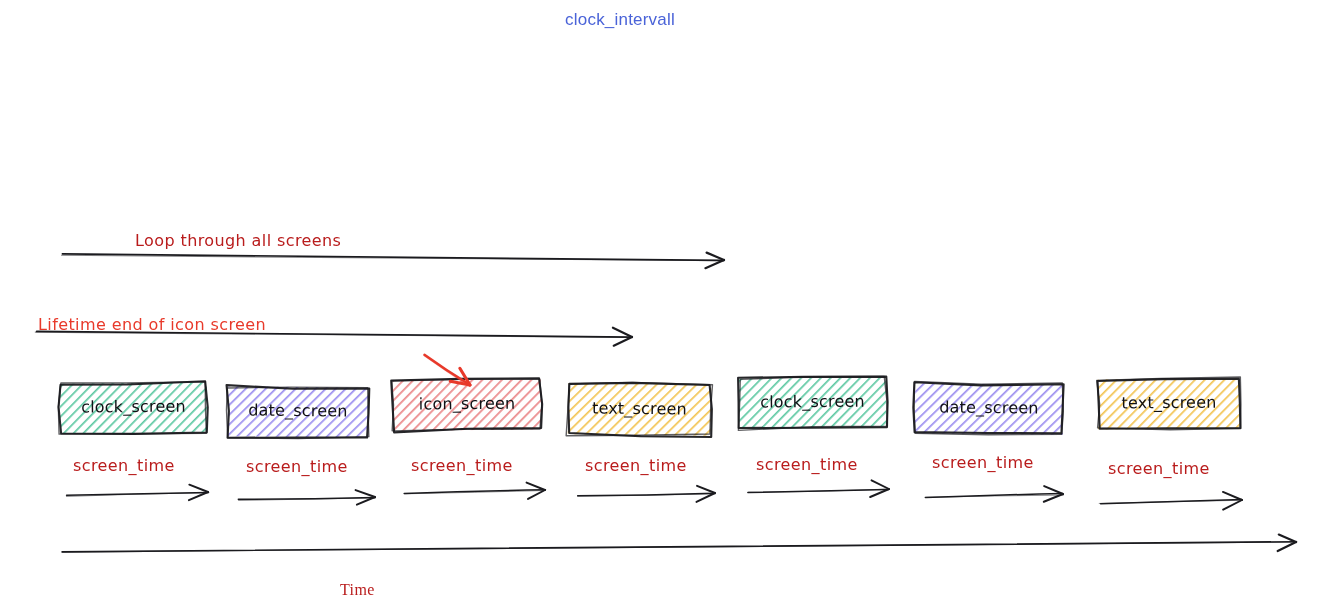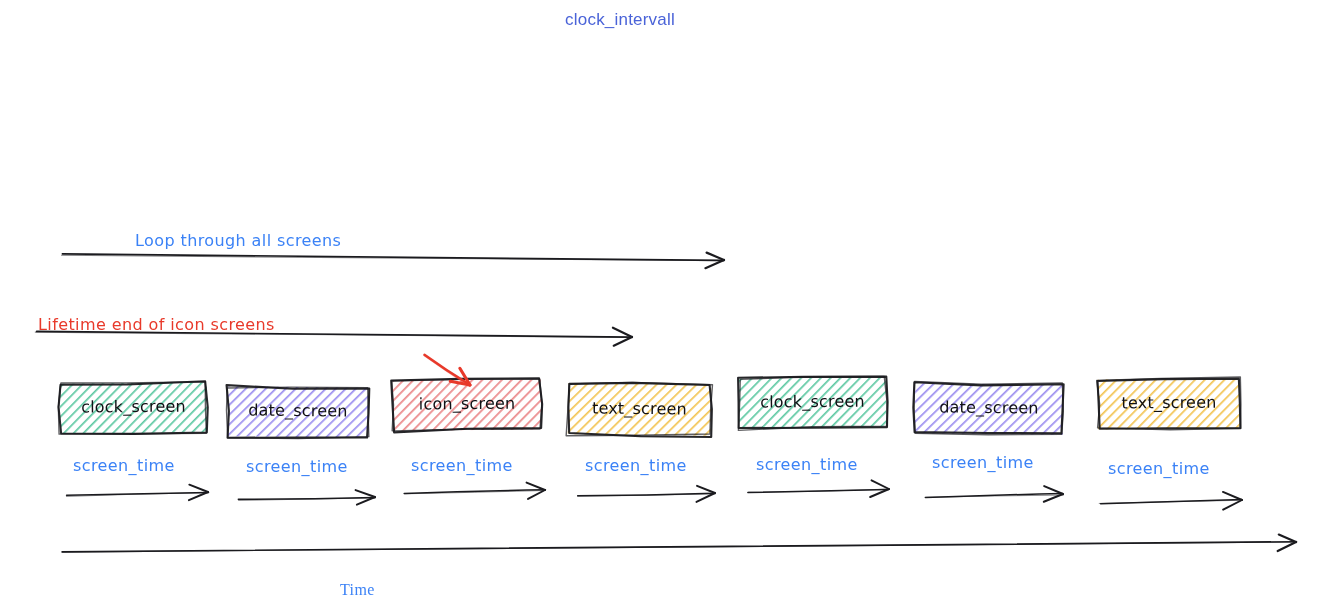--- a/index.html
+++ b/index.html
@@ -31,21 +31,21 @@
     font-size: 17px;
     color: #4a63d8;
     letter-spacing: 0.2px;
     user-select: none;
   }
   
   .hand {
     position: absolute;
     font-family: "DejaVu Sans", sans-serif;
     font-size: 16px;
-    color: #3b82f6;
+    color: #b91c1c;
     white-space: nowrap;
     user-select: none;
     letter-spacing: 0.4px;
   }
   .hand.red { color: #e8392a; }
   .box-label {
     position: absolute;
     font-family: "DejaVu Sans", sans-serif;
     font-size: 16px;
     color: #101014;
@@ -186,21 +186,21 @@
         <path d="M 1100.6387923247362 503.7959995277207 Q 1171 501.848768425709 1241.7743411065892 499.55890035636673" fill="none" stroke="#1b1b1f" stroke-width="1.5" stroke-linecap="round" opacity="1"></path>
         <path d="M 1099.2066135883363 503.4497721614082 Q 1171 501.51627013698044 1241.7668380023756 500.27845213426207" fill="none" stroke="#1b1b1f" stroke-width="0.9299999999999999" stroke-linecap="round" opacity="0.55"></path>
         <path d="M 1242 500 L 1223.150307779078 509.66947652734467" fill="none" stroke="#1b1b1f" stroke-width="1.9500000000000002" stroke-linecap="round"></path>
         <path d="M 1242 500 L 1222.934302131967 491.97362483568327" fill="none" stroke="#1b1b1f" stroke-width="1.9500000000000002" stroke-linecap="round"></path>
       </g>
     </g>
 </svg>
 
 <div id="text-layer">
   <div class="hand" id="label-loop" style="left: 135px; top: 231px;">Loop through all screens</div>
-  <div class="hand red" id="label-lifetime" style="left: 38px; top: 315px;">Lifetime end of icon screens</div>
+  <div class="hand red" id="label-lifetime" style="left: 38px; top: 315px;">Lifetime end of icon screen</div>
   <div class="hand" id="label-time" style="left: 340px; top: 581px; font-family: Liberation Serif, serif;">Time</div>
 <div class="box-label" style="left: 60px; top: 397px; width: 147px; transform: rotate(-0.5deg);">clock_screen</div>
     <div class="box-label" style="left: 228px; top: 401px; width: 140px; transform: rotate(0.6deg);">date_screen</div>
     <div class="box-label" style="left: 393px; top: 394px; width: 148px; transform: rotate(-0.5deg);">icon_screen</div>
     <div class="box-label" style="left: 568px; top: 398.5px; width: 143px; transform: rotate(0.6deg);">text_screen</div>
     <div class="box-label" style="left: 739px; top: 392px; width: 147px; transform: rotate(-0.5deg);">clock_screen</div>
     <div class="box-label" style="left: 915px; top: 398px; width: 148px; transform: rotate(0.6deg);">date_screen</div>
     <div class="box-label" style="left: 1098px; top: 393px; width: 142px; transform: rotate(-0.5deg);">text_screen</div>
     <div class="hand" style="left: 73px; top: 456px;">screen_time</div>
     <div class="hand" style="left: 246px; top: 457px;">screen_time</div>

